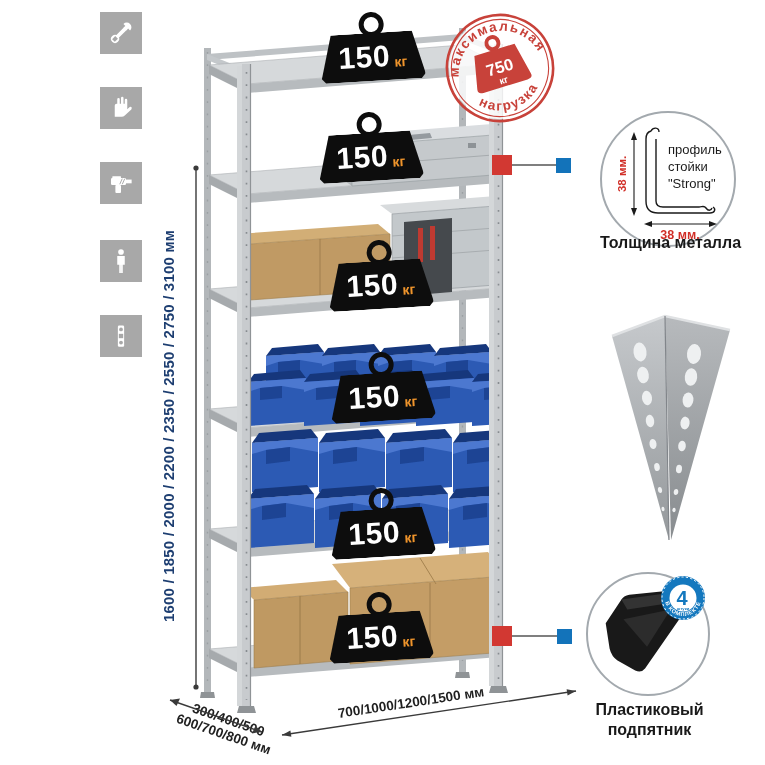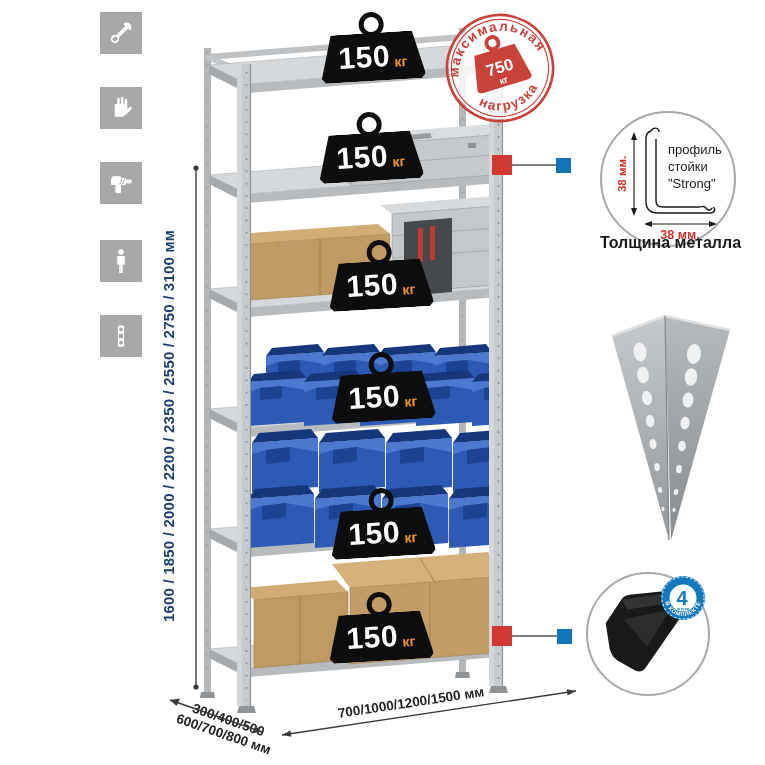--- a/index.html
+++ b/index.html
@@ -393,13 +393,15 @@
     <circle cx="23" cy="23" r="13.5" fill="#fff"></circle>
     <text x="22" y="29.5" text-anchor="middle" font-size="20" font-weight="bold" fill="#1478be">4</text>
     <text x="23" y="34.5" text-anchor="middle" font-size="4.2" font-weight="bold" fill="#1478be">штуки</text>
     <path id="arcKomplekt" d="M6,29 A18,18 0 0 0 40,29" fill="none"></path>
     <text font-size="5.6" font-weight="bold" fill="#fff" letter-spacing=".7" style="text-transform:uppercase">
       <textPath href="#arcKomplekt" startOffset="50%" text-anchor="middle">в комплекте</textPath>
     </text>
   </svg>
 </div>
 <div class="caption" style="left:582px;top:700px;width:135px">
+  <div>Пластиковый</div>
+  <div>подпятник</div>
 </div>
 
 </body></html>

